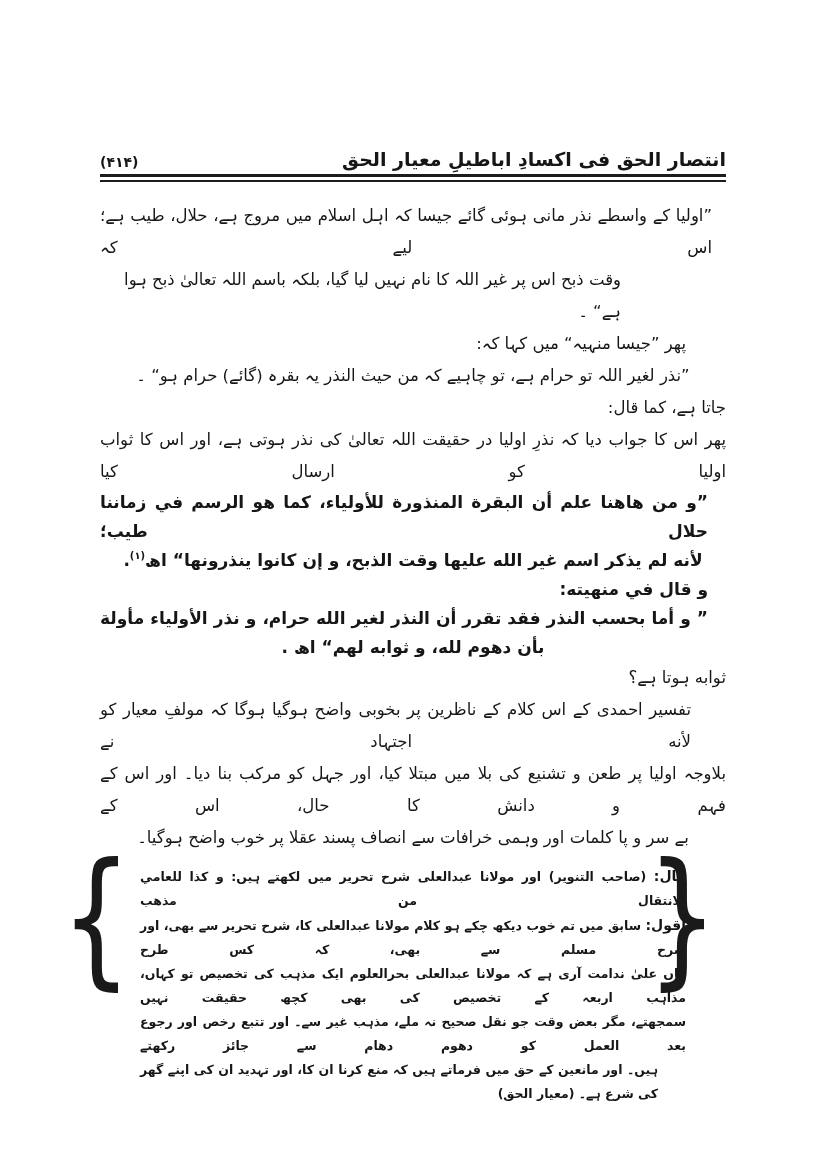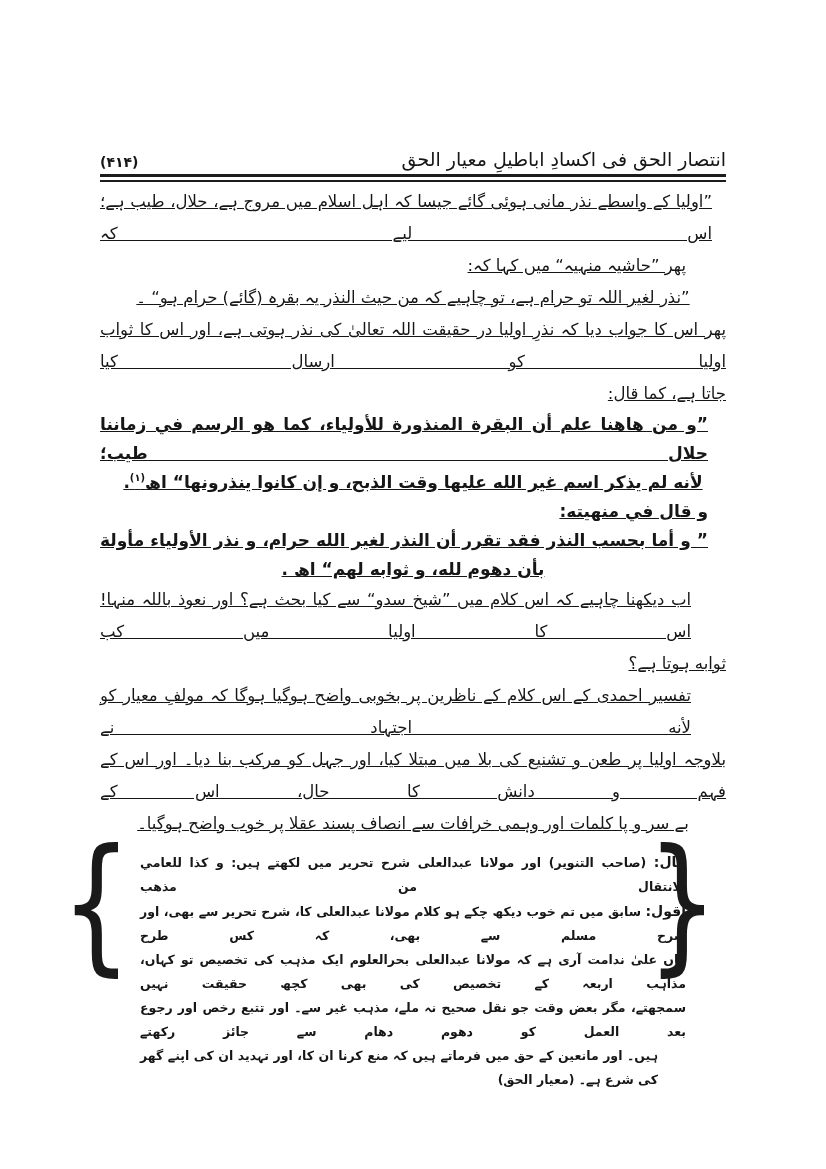--- a/index.html
+++ b/index.html
@@ -7,26 +7,26 @@
     width:826px;height:1169px;background:#ffffff;position:relative;
     margin:0 auto;overflow:hidden;
     font-family:"DejaVu Sans",sans-serif;color:#161616;
     direction:rtl;
   }
   .content{position:absolute;right:100px;top:0;width:626px;}
 
   
   .hdr{display:flex;justify-content:space-between;align-items:flex-end;
        padding-top:132px;height:38px;box-sizing:content-box;}
-  .hdr-title{font-size:19px;font-weight:normal;letter-spacing:-0.5px;}
+  .hdr-title{font-size:19px;font-weight:bold;letter-spacing:-0.5px;}
   .hdr-page{font-size:14px;font-weight:bold;direction:ltr;text-align:right;}
   .rule-double{height:3px;border-top:3px solid #1c1c1c;border-bottom:2px solid #1c1c1c;margin-top:4px;}
 
   
-  .body-txt{margin-top:4px;font-size:16.5px;text-decoration:underline;}
+  .body-txt{margin-top:18px;font-size:16.5px;}
   p{margin:0;padding:0;}
   .ln{line-height:32px;text-align:right;}
   .stretch{text-align:justify;text-align-last:justify;}
   .center{text-align:center;text-align-last:center;}
   .ar{font-weight:bold;font-size:17px;line-height:29px;}
   .ind14{padding-right:14px;} .ind18{padding-right:18px;}
   .ind35{padding-right:35px;} .ind40{padding-right:40px;}
   .ind105{padding-right:105px;}
   sup{font-size:10px;line-height:0;}
 
@@ -47,30 +47,30 @@
   <div class="content">
 
     <div class="hdr">
       <div class="hdr-title">انتصار الحق فی اکسادِ اباطیلِ معیار الحق</div>
       <div class="hdr-page">(۴۱۴)</div>
     </div>
     <div class="rule-double"></div>
 
     <div class="body-txt">
       <p class="ln stretch ind14">”اولیا کے واسطے نذر مانی ہوئی گائے جیسا کہ اہل اسلام میں مروج ہے، حلال، طیب ہے؛ اس لیے کہ</p>
-      <p class="ln ind40">پھر ”حاشیہ منہیہ“ میں کہا کہ:</p>
+      <p class="ln ind105">وقت ذبح اس پر غیر اللہ کا نام نہیں لیا گیا، بلکہ باسم اللہ تعالیٰ ذبح ہوا ہے“ ۔</p>
+      <p class="ln ind40">پھر ”جیسا منہیہ“ میں کہا کہ:</p>
       <p class="ln center">”نذر لغیر اللہ تو حرام ہے، تو چاہیے کہ من حیث النذر یہ بقرہ (گائے) حرام ہو“ ۔</p>
+      <p class="ln">جاتا ہے، کما قال:</p>
       <p class="ln stretch">پھر اس کا جواب دیا کہ نذرِ اولیا در حقیقت اللہ تعالیٰ کی نذر ہوتی ہے، اور اس کا ثواب اولیا کو ارسال کیا</p>
-      <p class="ln">جاتا ہے، کما قال:</p>
       <p class="ln ar stretch ind18">”و من ھاھنا علم أن البقرة المنذورة للأولیاء، کما ھو الرسم في زماننا حلال طیب؛</p>
       <p class="ln ar center"><span>لأنه لم یذکر اسم غیر الله علیها وقت الذبح، و إن کانوا ینذرونها“ اھ</span><sup>(۱)</sup><span>.</span></p>
       <p class="ln ar ind18">و قال في منهيته:</p>
       <p class="ln ar stretch ind18">” و أما بحسب النذر فقد تقرر أن النذر لغیر الله حرام، و نذر الأولیاء مأولة</p>
       <p class="ln ar center">بأن دھوم لله، و ثوابه لهم“ اھ .</p>
-      <p class="ln stretch ind35">اب دیکھنا چاہیے کہ اس کلام میں ”شیخ سدو“ سے کیا بحث ہے؟ اور نعوذ باللہ منہا! اس کا اولیا میں کب</p>
       <p class="ln">ثوابه ہوتا ہے؟</p>
       <p class="ln stretch ind35">تفسیر احمدی کے اس کلام کے ناظرین پر بخوبی واضح ہوگیا ہوگا کہ مولفِ معیار کو لأنه اجتہاد نے</p>
       <p class="ln stretch">بلاوجہ اولیا پر طعن و تشنیع کی بلا میں مبتلا کیا، اور جہل کو مرکب بنا دیا۔ اور اس کے فہم و دانش کا حال، اس کے</p>
       <p class="ln center">بے سر و پا کلمات اور وہمی خرافات سے انصاف پسند عقلا پر خوب واضح ہوگیا۔</p>
     </div>
 
     <div class="brace-box">
       <span class="brace rt">{</span>
       <span class="brace lf">}</span>
       <p class="bx"><span class="bx-label">قال:</span> <span>(صاحب التنویر) اور مولانا عبدالعلی شرح تحریر میں لکھتے ہیں: و کذا للعامي الانتقال من مذهب</span></p>

